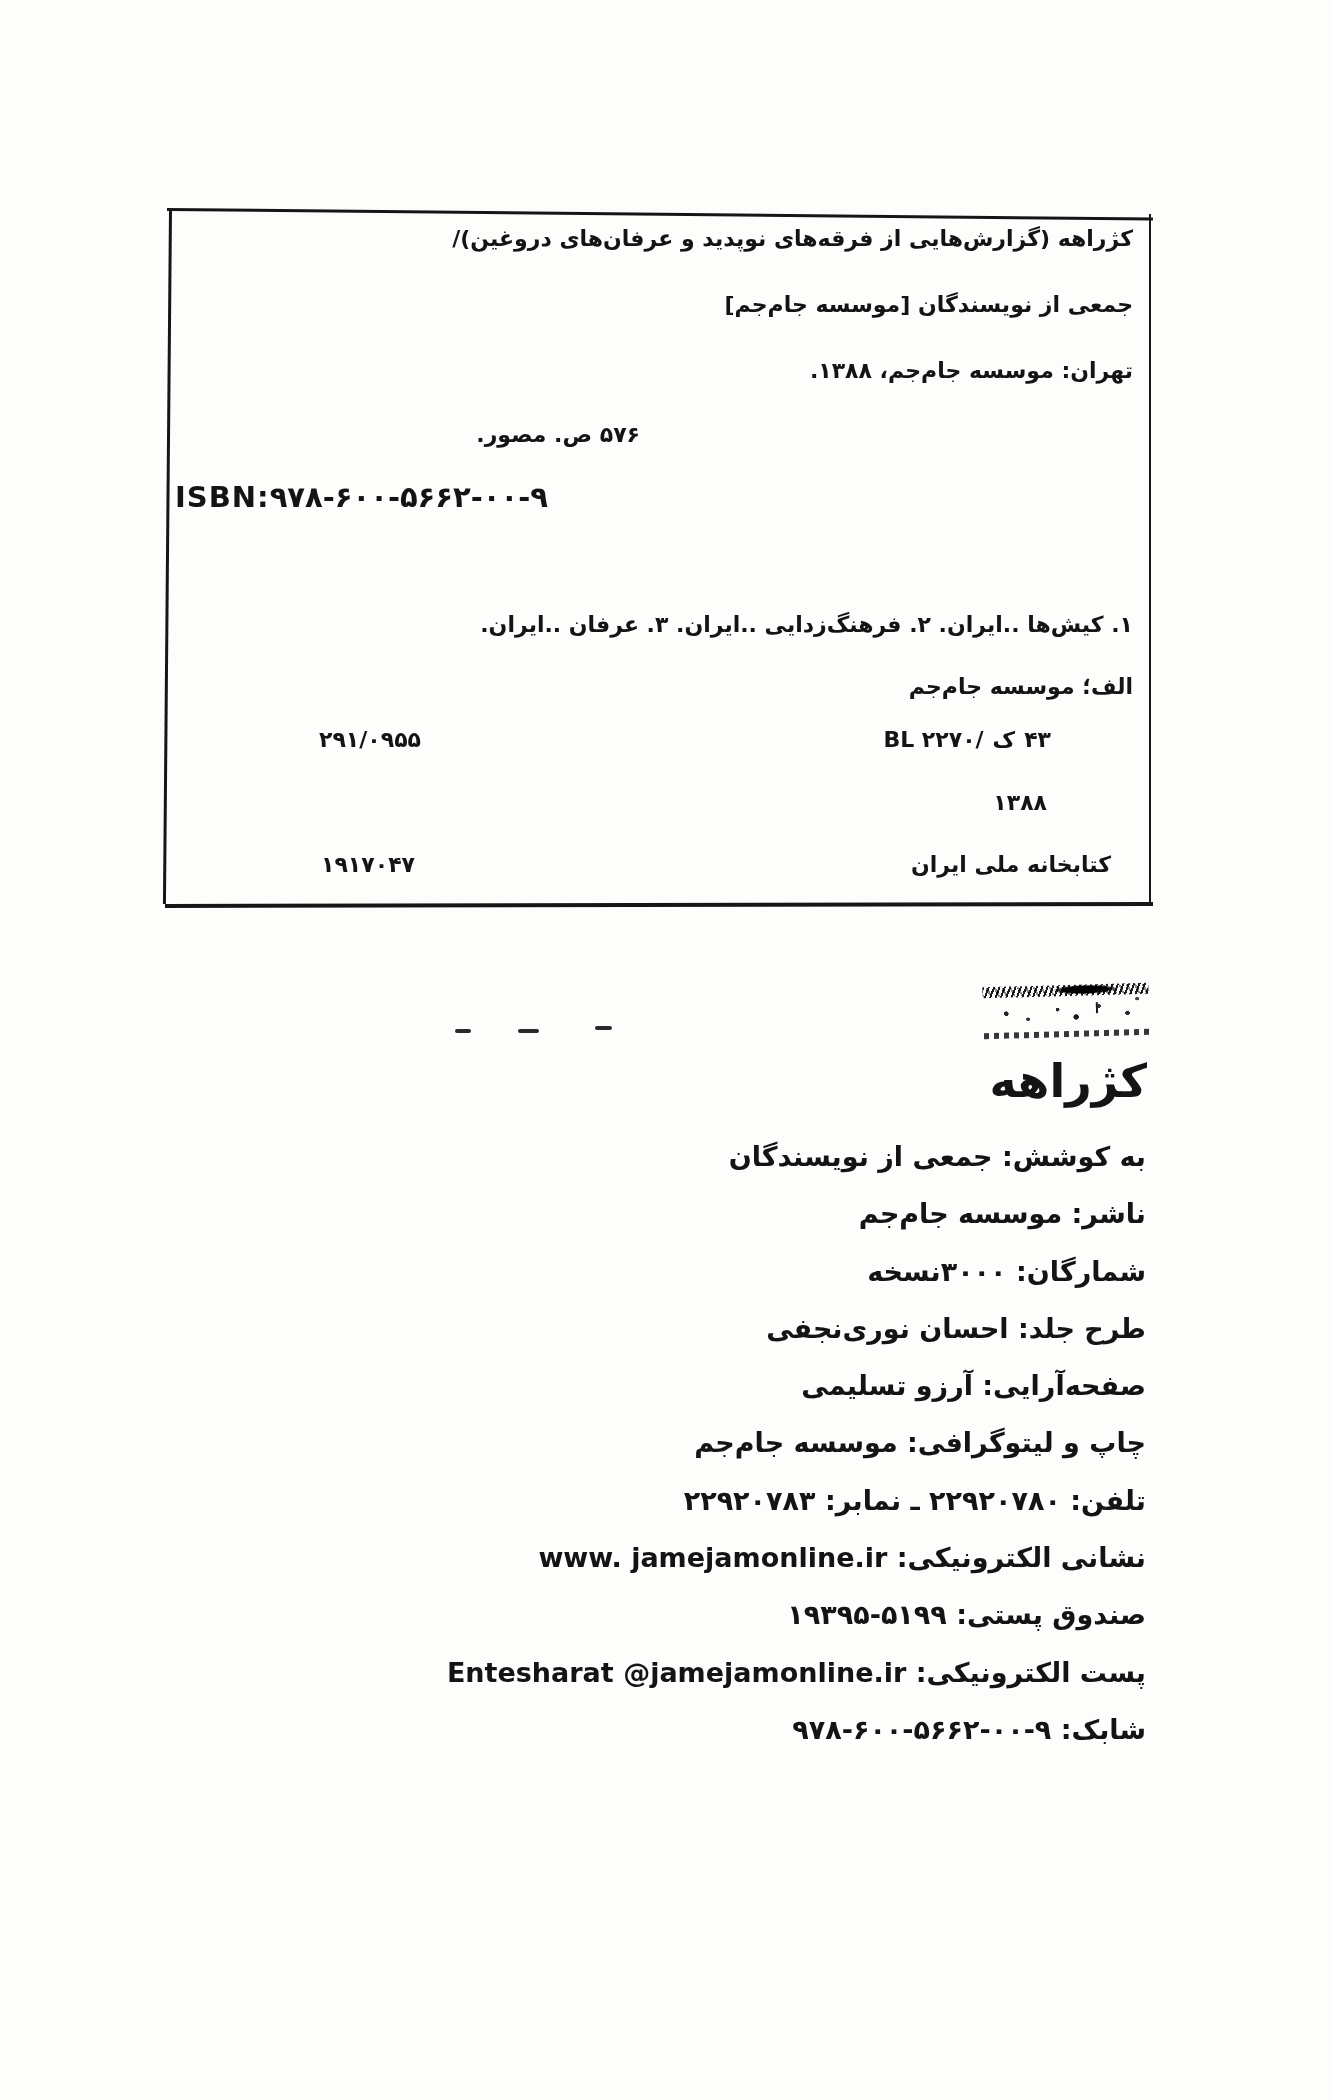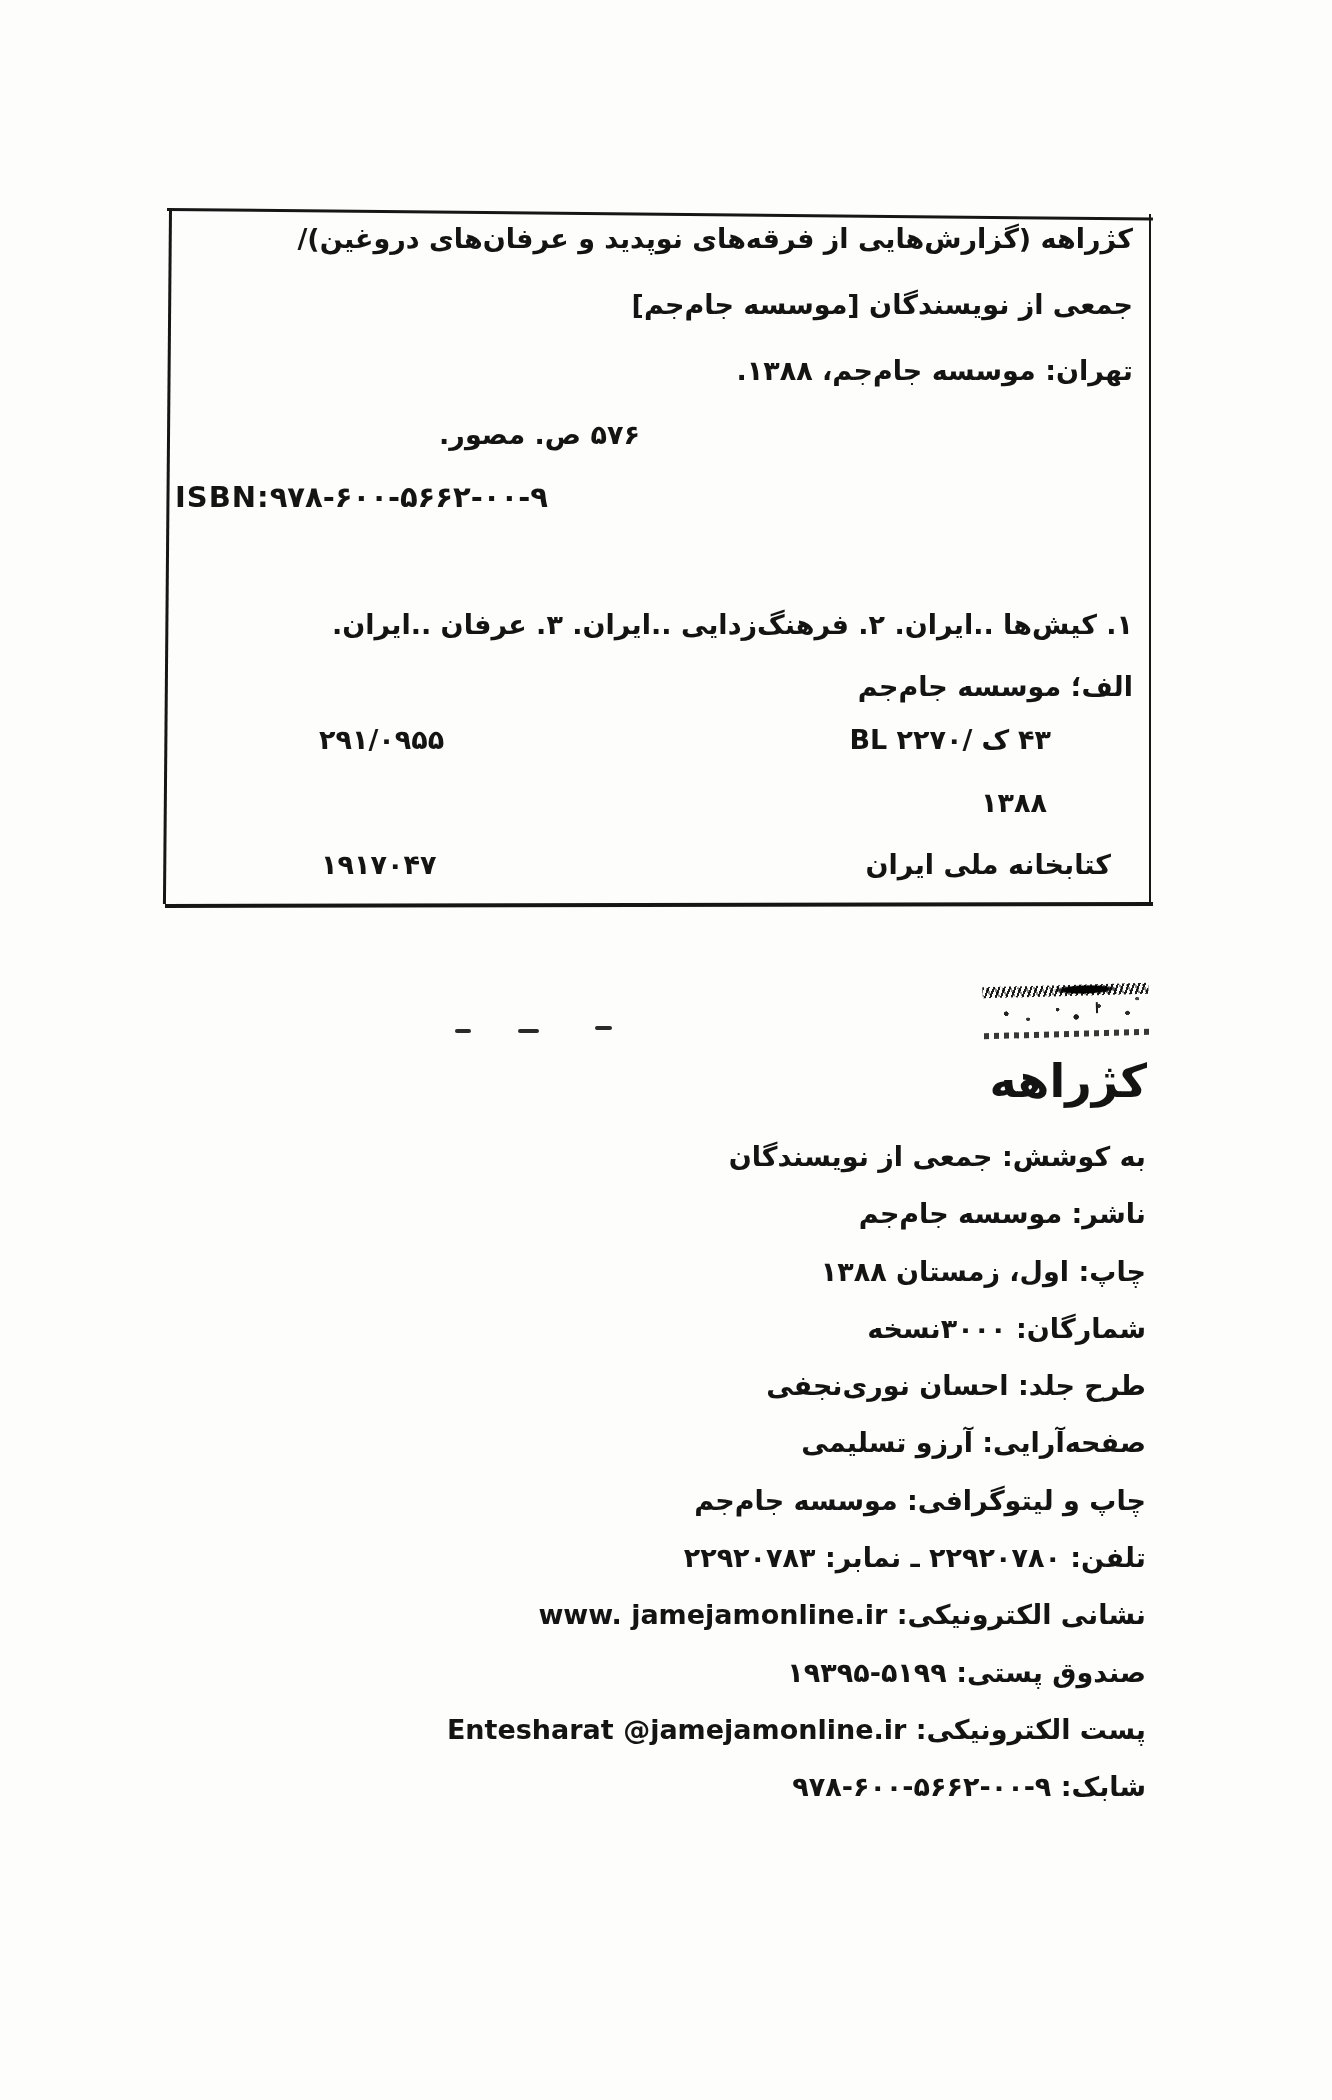--- a/index.html
+++ b/index.html
@@ -16,21 +16,21 @@
   .cip{position:absolute;left:169px;top:208px;width:982px;height:697px;}
   .edge{position:absolute;background:#161616;}
   .edge.top{left:-2px;top:0;width:986px;height:3px;transform:rotate(0.55deg);transform-origin:left center;}
   .edge.left{left:0;top:2px;width:3px;height:694px;transform:rotate(0.5deg);transform-origin:top center;}
   .edge.right{right:0;top:6px;width:2.5px;height:691px;}
   .edge.bottom{left:-4px;bottom:-1px;width:988px;height:3.5px;transform:rotate(-0.12deg);}
   .bxl{
     position:absolute;
     direction:rtl;
     white-space:nowrap;
-    font-size:27px;
+    font-size:22px;
     line-height:34px;
   }
   .bxl.ltr{direction:ltr;}
   .l1{top:14px;right:18px;}
   .l2{top:80px;right:18px;}
   .l3{top:146px;right:18px;}
   .l4{top:210px;right:511px;}
   .l5{top:272px;left:6px;font-size:29px;letter-spacing:1px;}
   .l6{top:337px;right:18px;}
   .l7{top:400px;right:18px;}
@@ -114,21 +114,20 @@
   <div class="stamp"></div>
   <div class="pen-dash d1"></div>
   <div class="pen-dash d2"></div>
   <div class="pen-dash d3"></div>
 
   <div class="col-title">کژراهه</div>
 
   <div class="colophon">
     <div class="cl">به کوشش: جمعی از نویسندگان</div>
     <div class="cl">ناشر: موسسه جام‌جم</div>
-    <div class="cl">چاپ: اول، زمستان ۱۳۸۸</div>
     <div class="cl">شمارگان: ۳۰۰۰نسخه</div>
     <div class="cl">طرح جلد: احسان نوری‌نجفی</div>
     <div class="cl">صفحه‌آرایی: آرزو تسلیمی</div>
     <div class="cl">چاپ و لیتوگرافی: موسسه جام‌جم</div>
     <div class="cl">تلفن: ۲۲۹۲۰۷۸۰ ـ نمابر: ۲۲۹۲۰۷۸۳</div>
     <div class="cl">نشانی الکترونیکی: www. jamejamonline.ir</div>
     <div class="cl">صندوق پستی: ۱۹۳۹۵‎-‎۵۱۹۹</div>
     <div class="cl">پست الکترونیکی: Entesharat @jamejamonline.ir</div>
     <div class="cl">شابک: ۹۷۸‎-‎۶۰۰‎-‎۵۶۶۲‎-‎۰۰‎-‎۹</div>
   </div>

